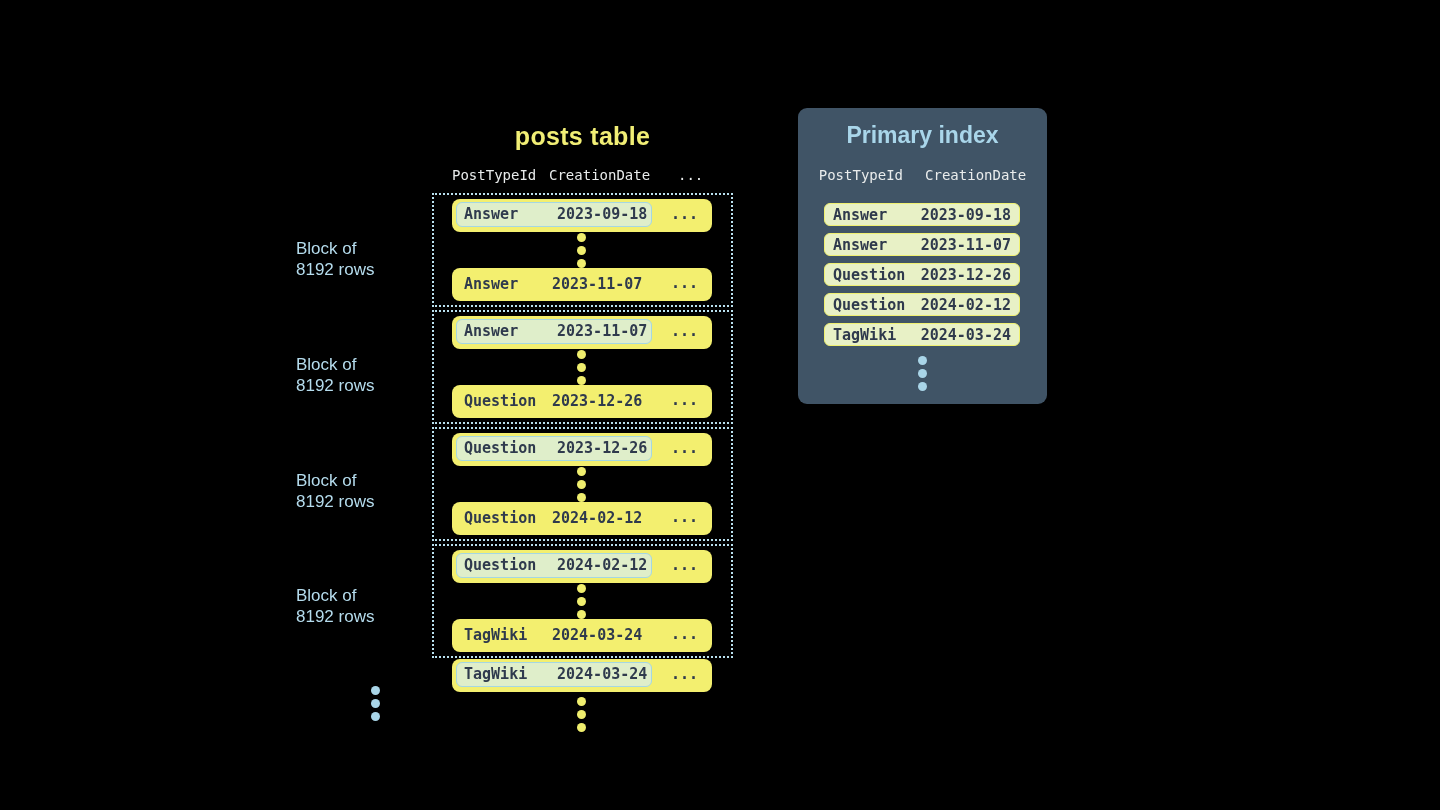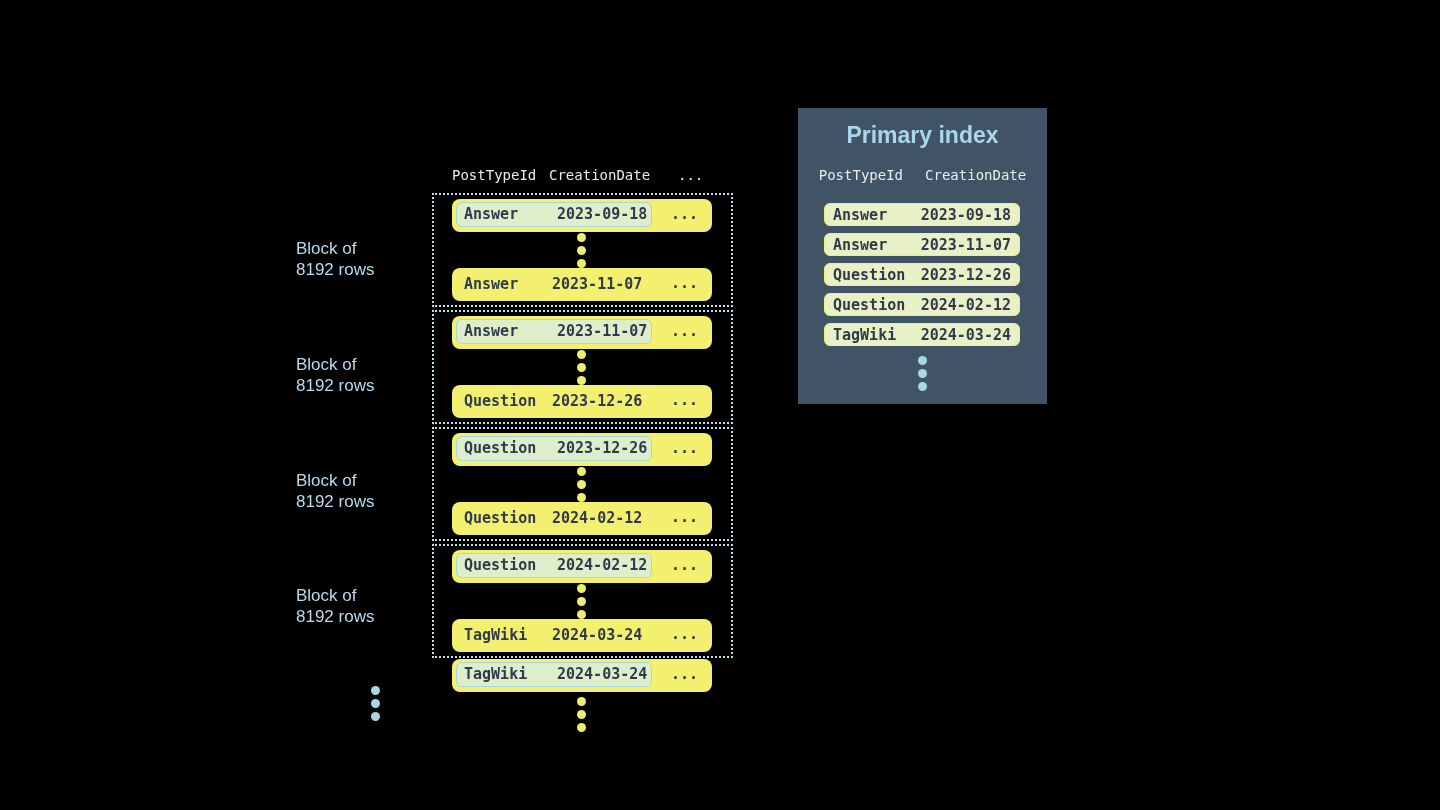--- a/index.html
+++ b/index.html
@@ -137,21 +137,21 @@
     font-size: 17px;
     font-weight: 400;
     line-height: 21px;
   }
   
   .panel {
     position: absolute;
     left: 798px; top: 108px;
     width: 249px; height: 296px;
     background: #405466;
-    border-radius: 0;
+    border-radius: 9px;
   }
   .panel-title {
     position: absolute;
     left: 0; top: 14px; width: 249px;
     text-align: center;
     color: #a9d6ea;
     font-size: 23px;
     font-weight: 700;
   }
   .panel-headers {
@@ -182,20 +182,21 @@
     font-weight: 700;
     color: #2f3a4d;
     white-space: pre;
   }
 </style>
 </head>
 <body>
 
 <div class="stage">
 
+  <div class="posts-title">posts table</div>
 
   <div class="col-header" style="left:452px; top:167px;">PostTypeId</div>
   <div class="col-header" style="left:549px; top:167px;">CreationDate</div>
   <div class="col-header" style="left:678px; top:167px;">...</div>
 
   <div class="block" style="top:193px;">
     <div class="row-bar" style="top:4px;">
       <div class="hl-box">
         <span class="cell-type">Answer</span>
         <span class="cell-date">2023-09-18</span>

